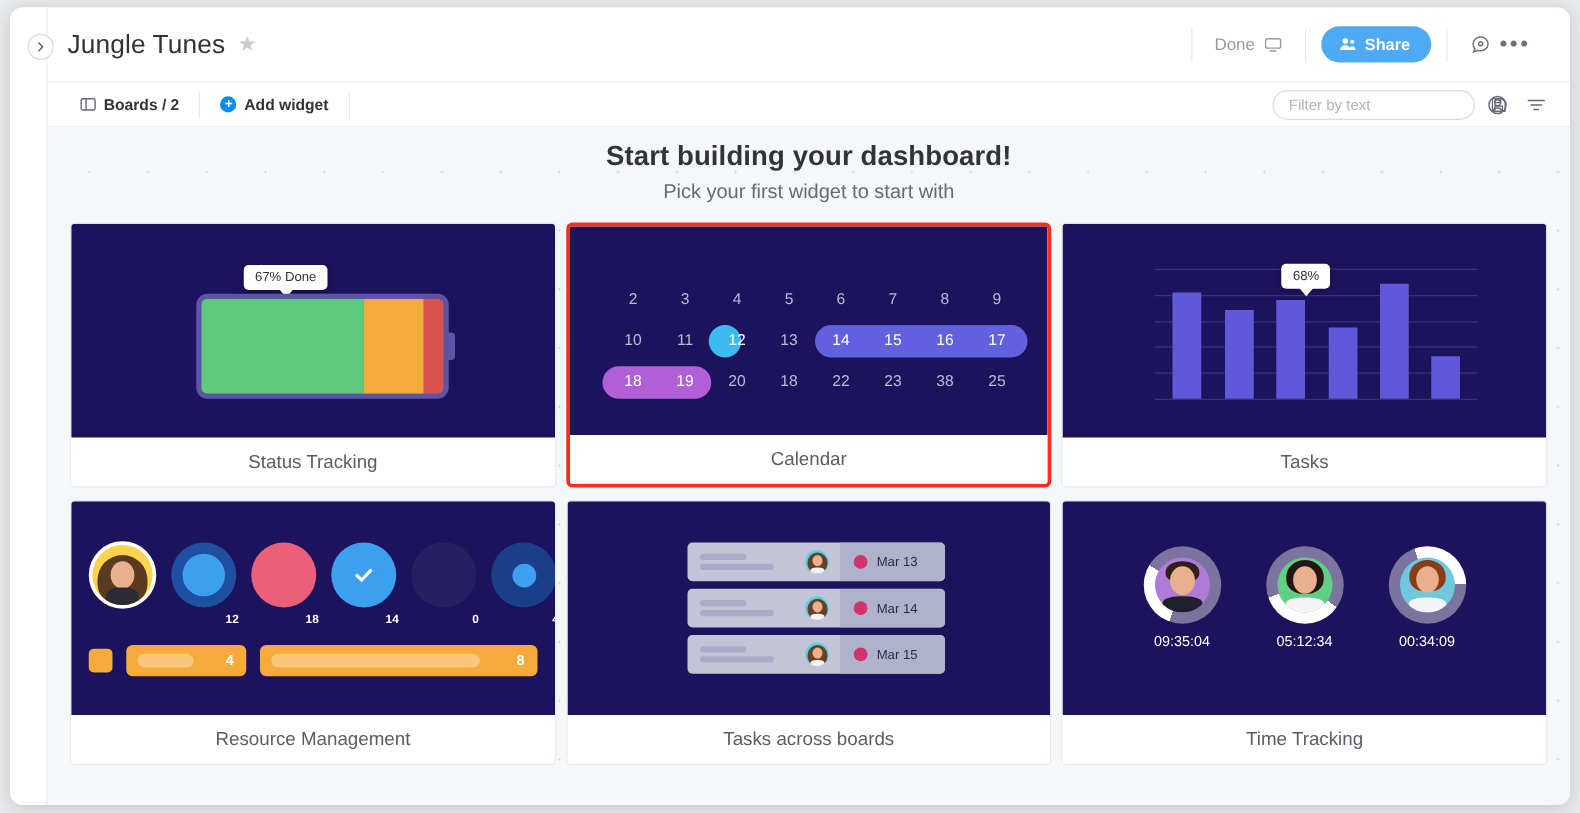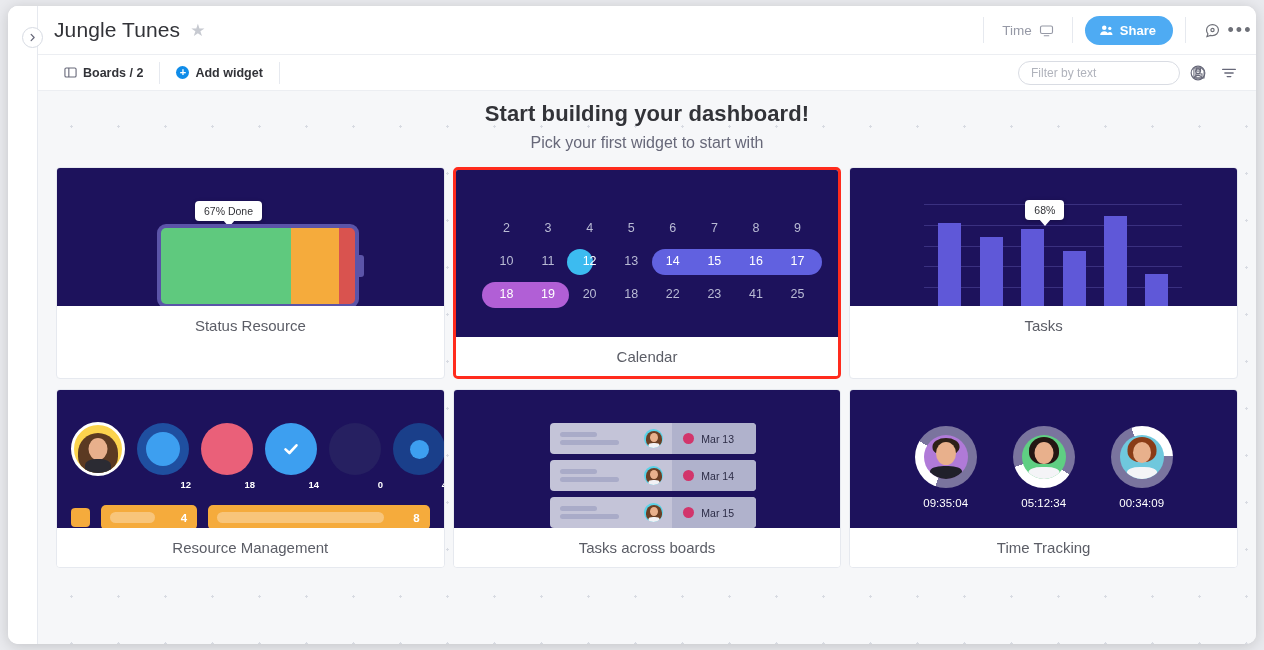--- a/index.html
+++ b/index.html
@@ -28,21 +28,21 @@
     position: absolute; left: 14px; top: 21px;
     width: 21px; height: 21px; border-radius: 50%;
     background: #fff; border: 1px solid #d7dbe3;
     display: flex; align-items: center; justify-content: center;
     cursor: pointer; z-index: 6;
   }
   .collapse-btn svg { width: 9px; height: 9px; }
 
   
   .header {
-    height: 49px; padding-left: 46px; padding-right: 2px;
+    height: 60px; padding-left: 46px; padding-right: 30px;
     display: flex; align-items: center;
     border-bottom: 1px solid #eceef2; background: #fff; flex: none;
   }
   .board-title {
     font-size: 21px; color: #323338; font-weight: 400; letter-spacing: .1px;
   }
   .star-icon { margin-left: 10px; color: #c7cad1; font-size: 17px; line-height: 1; }
   .header-spacer { flex: 1; }
   .hdr-divider { width: 1px; height: 26px; background: #e6e9ef; margin: 0 12px; }
   .view-btn {
@@ -120,21 +120,21 @@
     grid-template-columns: repeat(3, 1fr);
     column-gap: 8px; row-gap: 10px;
   }
   .card {
     background: #fff; border: 1px solid #e6e9ef; border-radius: 4px;
     overflow: hidden; cursor: pointer;
     display: flex; flex-direction: column;
   }
   .card.selected { border: 3px solid #ff2b1d; border-radius: 5px; }
   .card-art {
-    height: 138px; background: #1d125c; position: relative; overflow: hidden;
+    height: 171px; background: #1d125c; position: relative; overflow: hidden;
   }
   .card.selected .card-art { height: 167px; }
   .card-label {
     height: 39px; display: flex; align-items: center; justify-content: center;
     font-size: 15px; color: #5b5d66; background: #fff;
   }
 
   
   .battery {
     position: absolute; left: 100px; top: 56px; width: 202px; height: 84px;
@@ -294,21 +294,21 @@
   </div>
 
   <div class="header">
     <span class="board-title">Jungle Tunes</span>
     <span class="star-icon">★</span>
 
     <span class="header-spacer"></span>
 
     <span class="hdr-divider"></span>
     <div class="view-btn">
-      <span>Time</span>
+      <span>Done</span>
       <svg viewBox="0 0 20 20" fill="none" stroke="#9699a6" stroke-width="1.5">
         <rect x="2" y="4" width="16" height="10" rx="2"></rect>
         <path d="M7 17h6" stroke-linecap="round"></path>
       </svg>
     </div>
     <span class="hdr-divider"></span>
 
     <button class="share-btn">
       <svg viewBox="0 0 20 16" fill="#fff">
         <circle cx="7" cy="4.4" r="3"></circle>
@@ -381,21 +381,21 @@
           <div class="tooltip tt-status">67% Done</div>
           <div class="battery">
             <div class="battery-fill">
               <div class="bf-green" style="width:67%"></div>
               <div class="bf-orange" style="width:25%"></div>
               <div class="bf-red" style="width:8%"></div>
             </div>
             <div class="battery-nub"></div>
           </div>
         </div>
-        <div class="card-label">Status Resource</div>
+        <div class="card-label">Status Tracking</div>
       </div>
 
       <div class="card selected">
         <div class="card-art">
           <div class="cal">
 
             <div class="cal-row">
               <span class="cal-day">2</span>
               <span class="cal-day">3</span>
               <span class="cal-day">4</span>
@@ -420,21 +420,21 @@
             </div>
 
             <div class="cal-row">
               <div class="cal-pill pill-purple" style="left:-1%; width:26%"></div>
               <span class="cal-day on-pill">18</span>
               <span class="cal-day on-pill">19</span>
               <span class="cal-day">20</span>
               <span class="cal-day">18</span>
               <span class="cal-day">22</span>
               <span class="cal-day">23</span>
-              <span class="cal-day">41</span>
+              <span class="cal-day">38</span>
               <span class="cal-day">25</span>
             </div>
 
           </div>
         </div>
         <div class="card-label">Calendar</div>
       </div>
 
       <div class="card">
         <div class="card-art">

